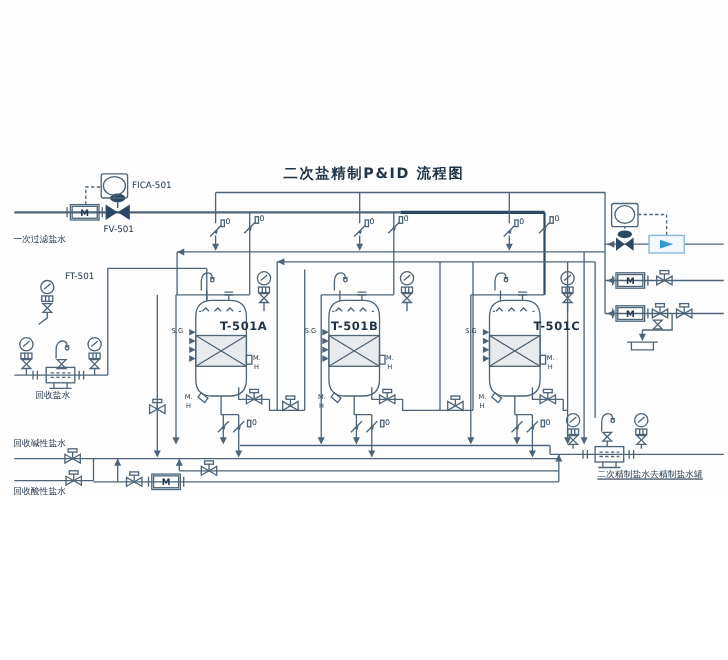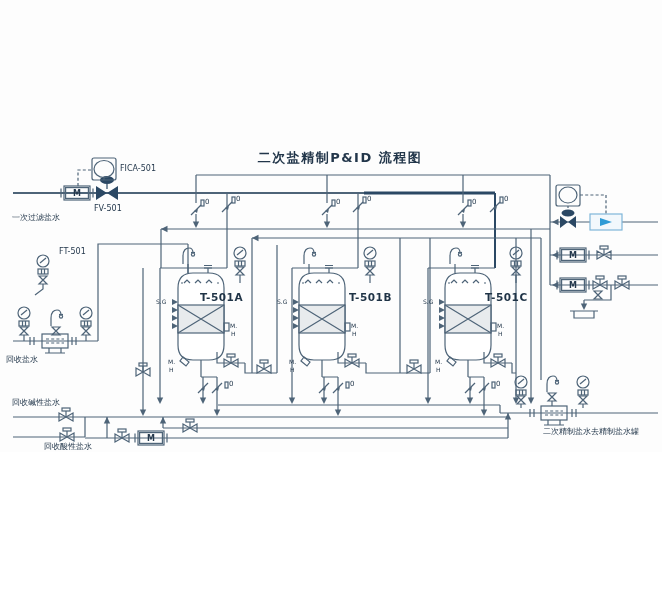--- a/index.html
+++ b/index.html
@@ -284,27 +284,27 @@
   </g>
 </svg>
 
   <div class="ttl">二次盐精制P&amp;ID 流程图</div>
 
   <span class="lbl" style="left:120px;top:164px;">FICA-501</span>
   <span class="lbl" style="left:59px;top:200px;margin-top:47px;">FT-501</span>
   <span class="lbl" style="left:94px;top:204px;text-align:center;">FV-501</span>
 
   <span class="lbl" style="left:12px;top:213px;text-align:right;">一次过滤盐水</span>
-  <span class="lbl" style="left:6px;top:355px;">回收盐水</span>
+  <span class="lbl" style="left:32px;top:355px;">回收盐水</span>
   <span class="lbl" style="left:12px;top:398px;">回收碱性盐水</span>
-  <span class="lbl" style="left:12px;top:442px;margin-left:32px;">回收酸性盐水</span>
-  <span class="lbl" style="left:543px;top:427px;">二次精制盐水去精制盐水罐</span>
+  <span class="lbl" style="left:12px;top:442px;">回收酸性盐水</span>
+  <span class="lbl" style="left:543px;top:427px;text-decoration:underline;">二次精制盐水去精制盐水罐</span>
 
   <span class="tag" style="left:180px;top:291px;margin-left:20px;">T-501A</span>
-  <span class="tag" style="left:301px;top:291px;padding-left:48px;">T-501B</span>
+  <span class="tag" style="left:301px;top:291px;">T-501B</span>
   <span class="tag" style="left:447px;top:291px;margin-left:38px;">T-501C</span>
 
   <span class="tiny" style="left:156px;top:298px;">S.G</span>
   <span class="tiny" style="left:277px;top:298px;">S.G</span>
   <span class="tiny" style="left:423px;top:298px;">S.G</span>
 
   <span class="tiny" style="left:230px;top:322px;">M.</span>
   <span class="tiny" style="left:231px;top:330px;">H</span>
   <span class="tiny" style="left:351px;top:322px;">M.</span>
   <span class="tiny" style="left:352px;top:330px;">H</span>

